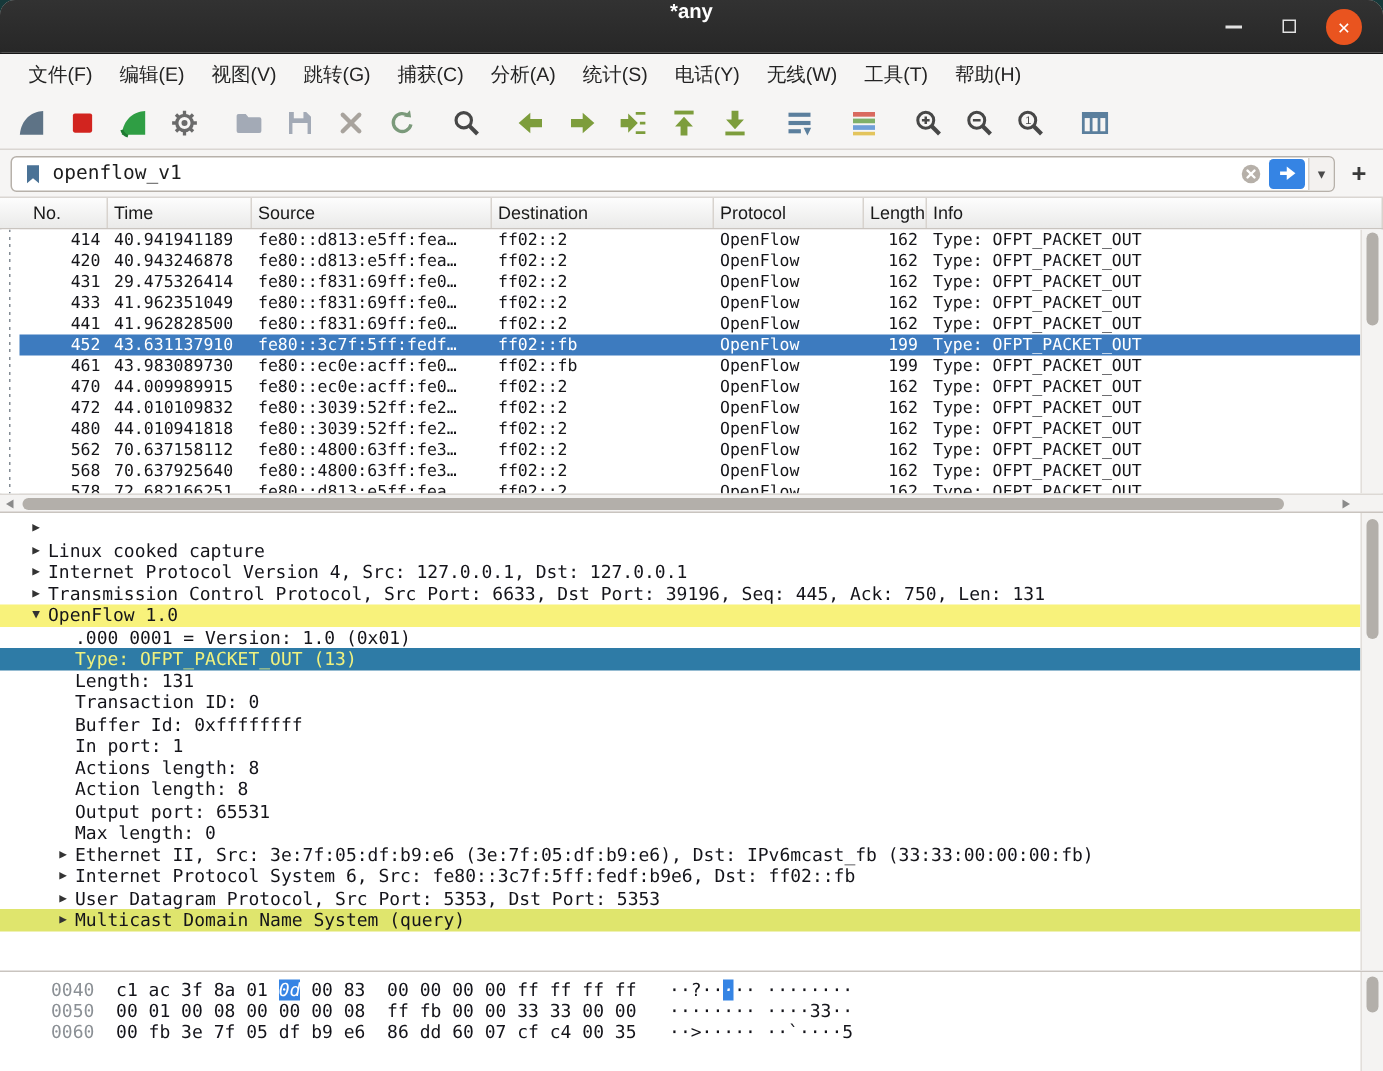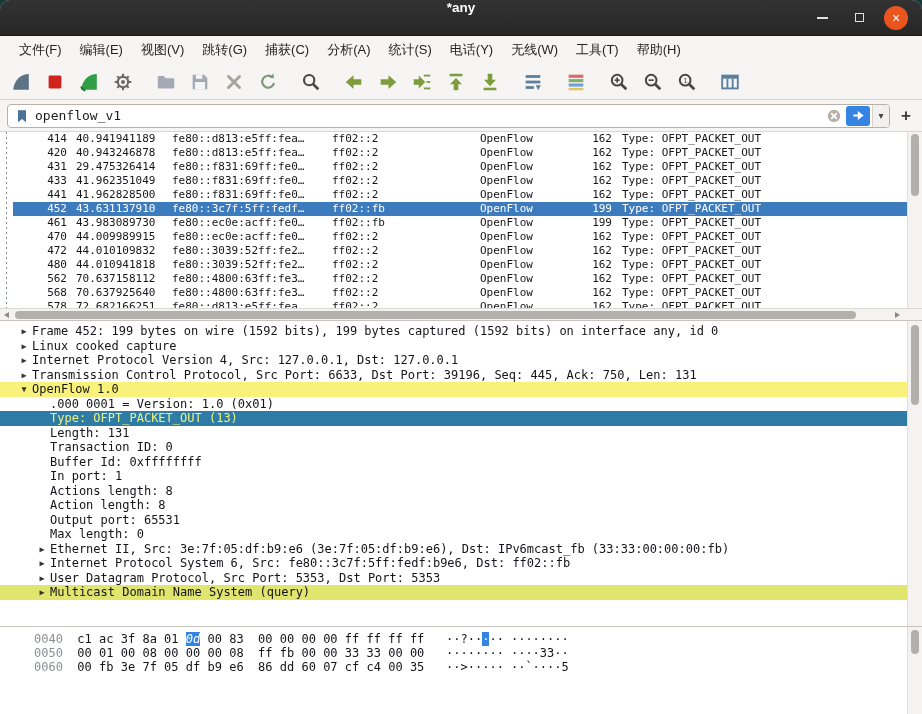--- a/index.html
+++ b/index.html
@@ -295,20 +295,29 @@
         <svg viewBox="0 0 22 22" width="15" height="15">
             <line x1="3.5" y1="11" x2="11" y2="11" stroke="#fff" stroke-width="3.2"></line>
             <path d="M10 4.5 L18.5 11 L10 17.5 Z" fill="#fff"></path>
           </svg>
       </span>
       <span class="combo-caret">▾</span>
     </div>
     <div class="add-btn">+</div>
   </div>
 
+  <div class="list-header" id="list-header">
+      <div class="hcell no">No.</div>
+      <div class="hcell time">Time</div>
+      <div class="hcell src">Source</div>
+      <div class="hcell dst">Destination</div>
+      <div class="hcell proto">Protocol</div>
+      <div class="hcell len">Length</div>
+      <div class="hcell info">Info</div>
+    </div>
 
   <div class="packet-area">
     <div class="packet-list" id="packet-list">
         <div class="prow">
           <div class="pcell no">414</div>
           <div class="pcell time">40.941941189</div>
           <div class="pcell src">fe80::d813:e5ff:fea…</div>
           <div class="pcell dst">ff02::2</div>
           <div class="pcell proto">OpenFlow</div>
           <div class="pcell len">162</div>
@@ -435,21 +444,20 @@
     <div class="h-arrow left"></div>
     <div class="h-thumb"></div>
     <div class="h-arrow right"></div>
   </div>
 
   <div class="details-area">
     <div class="details" id="details">
         <div class="dline">
           <span class="sp" style="width: 10px;"></span>
           <span class="tri">▶</span>
-          <span>Frame 452: 199 bytes on wire (1592 bits), 199 bytes captured (1592 bits) on interface any, id 0</span>
         </div>
         <div class="dline">
           <span class="sp" style="width: 10px;"></span>
           <span class="tri">▶</span>
           <span>Linux cooked capture</span>
         </div>
         <div class="dline">
           <span class="sp" style="width: 10px;"></span>
           <span class="tri">▶</span>
           <span>Internet Protocol Version 4, Src: 127.0.0.1, Dst: 127.0.0.1</span>

